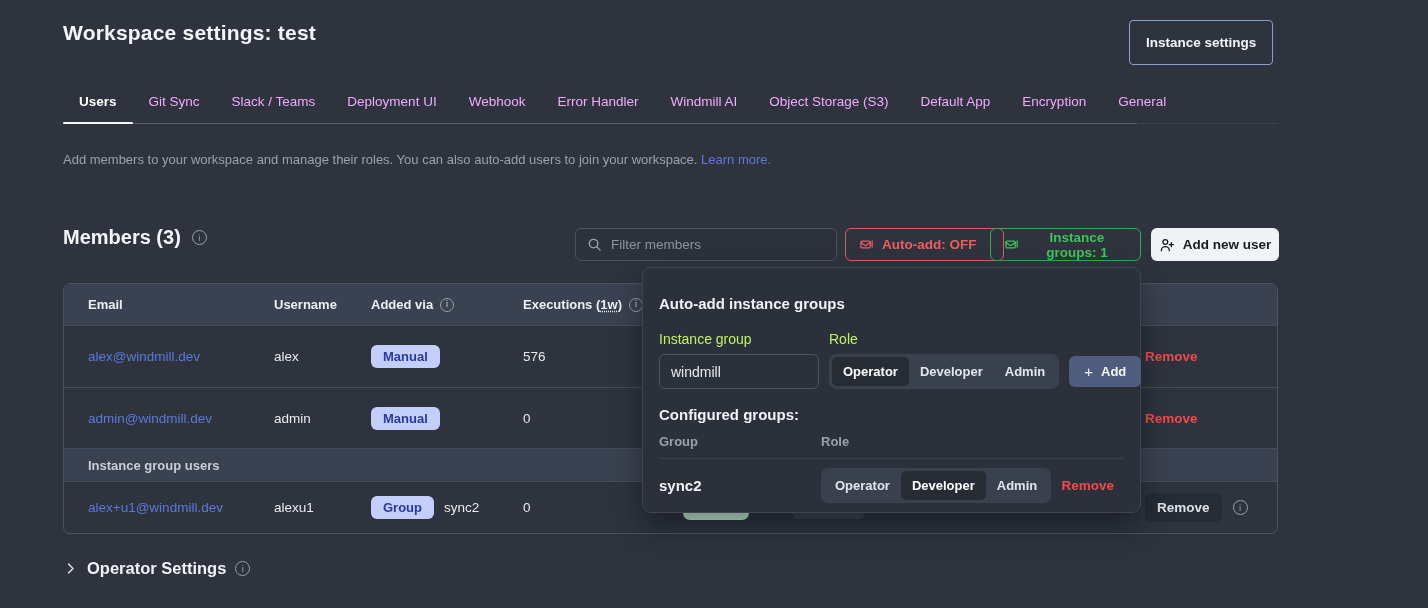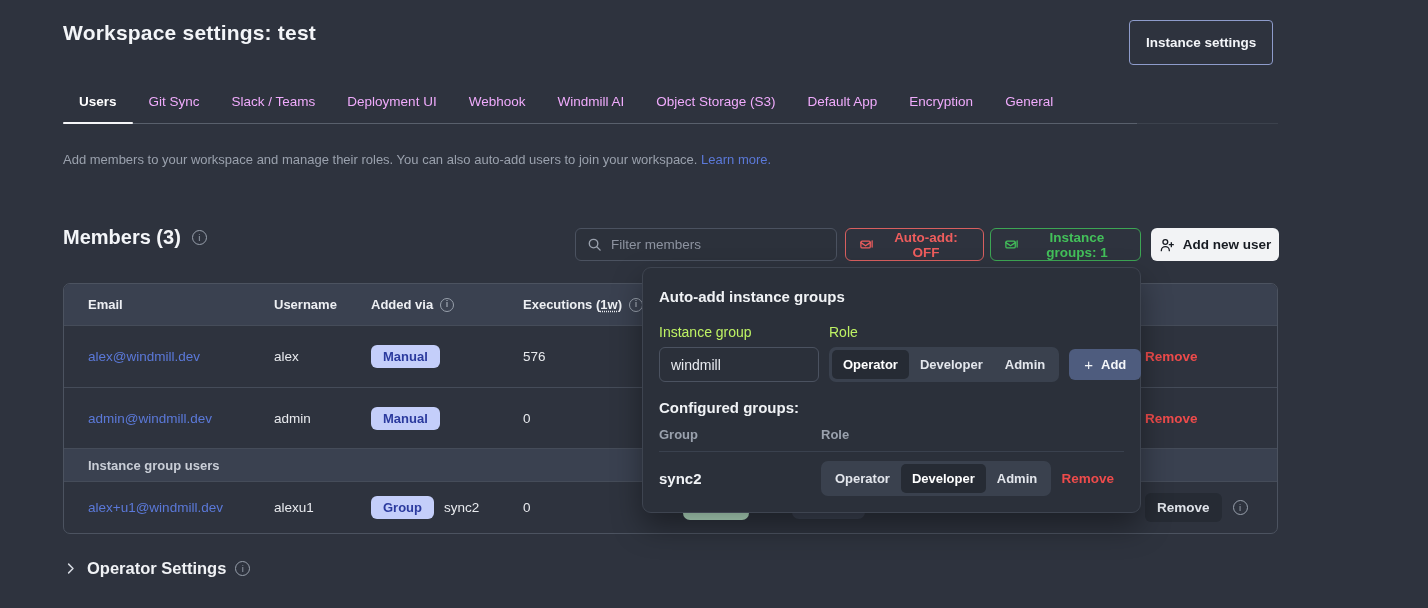--- a/index.html
+++ b/index.html
@@ -46,21 +46,21 @@
   .filter-box { position:absolute; left:575px; top:228px; width:262px; height:33px;
     border:1px solid #4b5260; border-radius:6px; background:#2c313b;
     display:flex; align-items:center; gap:9px; padding:0 11px; }
   .filter-box input { flex:1; background:transparent; border:none; outline:none;
     font-size:13.5px; color:#e8eaee; font-family:"Liberation Sans", sans-serif; }
   .filter-box input::placeholder { color:#8d93a0; }
 
   .chip-btn { position:absolute; top:228px; height:33px; border-radius:6px; background:transparent;
     display:inline-flex; align-items:center; gap:8px; padding:0 13px;
     font-size:13.5px; font-weight:700; cursor:pointer; font-family:"Liberation Sans", sans-serif; }
-  .auto-add-btn { left:845px; width:139px; border:1px solid #d85f5f; color:#ee5d5d; }
+  .auto-add-btn { left:845px; width:159px; border:1px solid #d85f5f; color:#ee5d5d; }
   .instance-groups-btn { left:990px; width:151px; border:1px solid #3da654; color:#43c05a; }
   .add-user-btn { position:absolute; left:1151px; top:228px; width:128px; height:33px;
     background:#f2f3f5; border:none; border-radius:6px; color:#171b22;
     display:inline-flex; align-items:center; justify-content:center; gap:8px;
     font-size:13.5px; font-weight:700; cursor:pointer; font-family:"Liberation Sans", sans-serif; }
 
   
   .members-table { position:absolute; left:63px; top:283px; width:1215px;
     border:1px solid #4c5360; border-radius:7px; overflow:hidden; background:#2e333e; }
   .trow { display:grid; grid-template-columns:186px 97px 152px 1fr 108px; align-items:center; padding:0 24px; }
@@ -84,21 +84,21 @@
   
   .pill-sliver-green { position:absolute; left:683px; top:498px; width:66px; height:22px;
     background:#b9e4c9; border-radius:7px; z-index:5; }
   .pill-sliver-gray { position:absolute; left:792px; top:499px; width:73px; height:20px;
     background:#3b4251; border-radius:7px; z-index:5; }
 
   
   .popup { position:absolute; left:642px; top:267px; width:499px; height:246px;
     background:#2b303a; border:1px solid #3e4450; border-radius:9px;
     box-shadow:0 14px 30px rgba(0,0,0,.38); z-index:10; padding:16px; }
-  .popup-title { font-size:15px; font-weight:700; color:#f0f2f5; margin-top:4px; }
+  .popup-title { font-size:15px; font-weight:700; color:#f0f2f5; margin-top:11px; }
   .popup-form { display:flex; align-items:flex-end; gap:10px; margin-top:19px; }
   .field-label { font-size:14px; color:#bef264; margin-bottom:7px; display:block; }
   .group-input { width:160px; height:35px; border:1px solid #4b5260; border-radius:6px;
     background:transparent; padding:0 11px; font-size:14px; color:#e9ebf0; outline:none;
     font-family:"Liberation Sans", sans-serif; }
   .seg { display:flex; background:#3a414e; border-radius:7px; padding:3px; width:max-content; }
   .seg-item { padding:7px 11px; font-size:13px; font-weight:700; color:#e3e6ec; border-radius:5px;
     cursor:pointer; white-space:nowrap; background:transparent; border:none; font-family:"Liberation Sans", sans-serif; }
   .seg-item.sel { background:#262b34; color:#ffffff; }
   .add-btn { margin-left:auto; margin-bottom:2px; height:31px; padding:0 15px;
@@ -124,20 +124,21 @@
 <div class="page-title">Workspace settings: test</div>
 <button class="instance-settings-btn">Instance settings</button>
 
 <div class="tabs-wrap">
   <div class="tabs">
     <div class="tab active">Users</div>
     <div class="tab">Git Sync</div>
     <div class="tab">Slack / Teams</div>
     <div class="tab">Deployment UI</div>
     <div class="tab">Webhook</div>
+    <div class="tab">Error Handler</div>
     <div class="tab">Windmill AI</div>
     <div class="tab">Object Storage (S3)</div>
     <div class="tab">Default App</div>
     <div class="tab">Encryption</div>
     <div class="tab">General</div>
   </div>
 </div>
 
 <div class="desc">
   <span>Add members to your workspace and manage their roles. You can also auto-add users to join your workspace.</span>

